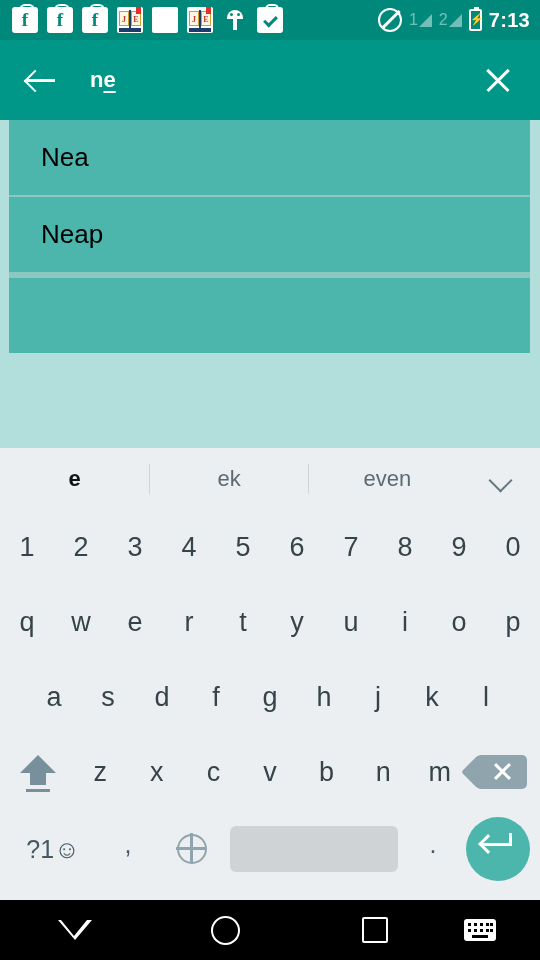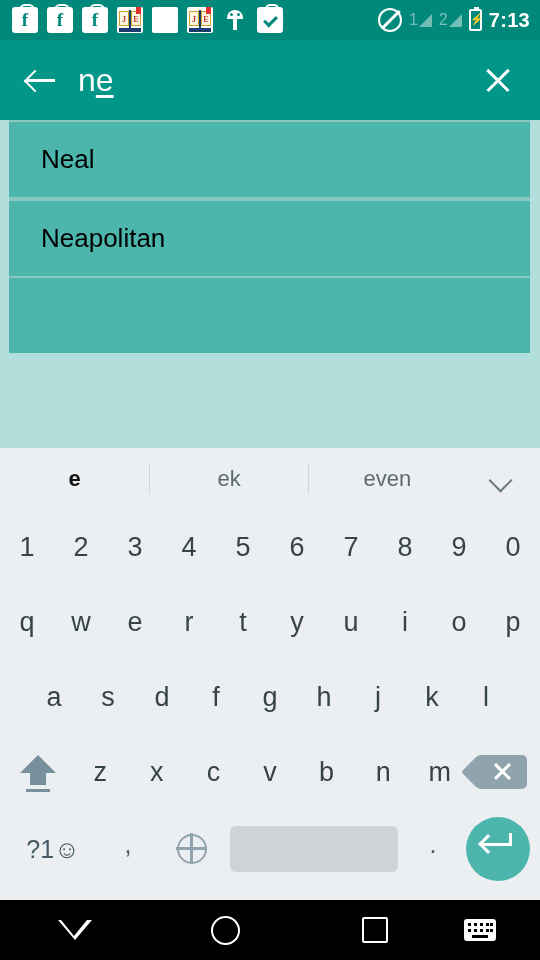--- a/index.html
+++ b/index.html
@@ -72,21 +72,21 @@
 
   
   .toolbar {
     position:absolute; top:40px; left:0; width:540px; height:80px;
     background:#009688; display:flex; align-items:center; padding:0 22px;
   }
   .tb-back { width:40px; height:40px; position:relative; cursor:pointer; flex:0 0 auto; }
   .tb-back:before{ content:""; position:absolute; left:5px; top:19px; width:28px; height:2.6px; background:#fff; }
   .tb-back:after{ content:""; position:absolute; left:5px; top:13px; width:14px; height:14px;
      border-left:2.6px solid #fff; border-bottom:2.6px solid #fff; transform:rotate(45deg); }
-  .tb-query { flex:1; margin-left:16px; color:#fff; font-size:32px; }
+  .tb-query { flex:1; margin-left:28px; color:#fff; font-size:22px;font-weight:bold; }
   .tb-query .comp { text-decoration:underline; text-underline-offset:4px; }
   .tb-clear { width:40px; height:40px; position:relative; cursor:pointer; flex:0 0 auto; }
   .tb-clear:before, .tb-clear:after{ content:""; position:absolute; left:5px; top:19px;
      width:30px; height:2.6px; background:#fff; }
   .tb-clear:before{ transform:rotate(45deg); } .tb-clear:after{ transform:rotate(-45deg); }
 
   
   .listwrap {
     position:absolute; top:120px; left:0; width:540px; height:328px;
     background:#b2dfdb; overflow:hidden; padding-left:9px; padding-right:10px;
@@ -205,25 +205,25 @@
     </div>
   </div>
 
   <div class="toolbar">
     <div class="tb-back"></div>
     <div class="tb-query"><span>n</span><span class="comp">e</span></div>
     <div class="tb-clear"></div>
   </div>
 
   <div class="listwrap">
+    <div class="litem">Nea</div>
     <div class="ldiv"></div>
-    <div class="litem">Neal</div>
+    <div class="litem">Neap</div>
     <div class="ldiv"></div>
     <div class="ldiv"></div>
-    <div class="litem">Neapolitan</div>
     <div class="ldiv"></div>
     <div class="litem"></div>
   </div>
 
   <div class="kb">
 
     <div class="strip">
       <div class="sug first">e</div>
       <div class="sug">ek</div>
       <div class="sug last">even</div>

